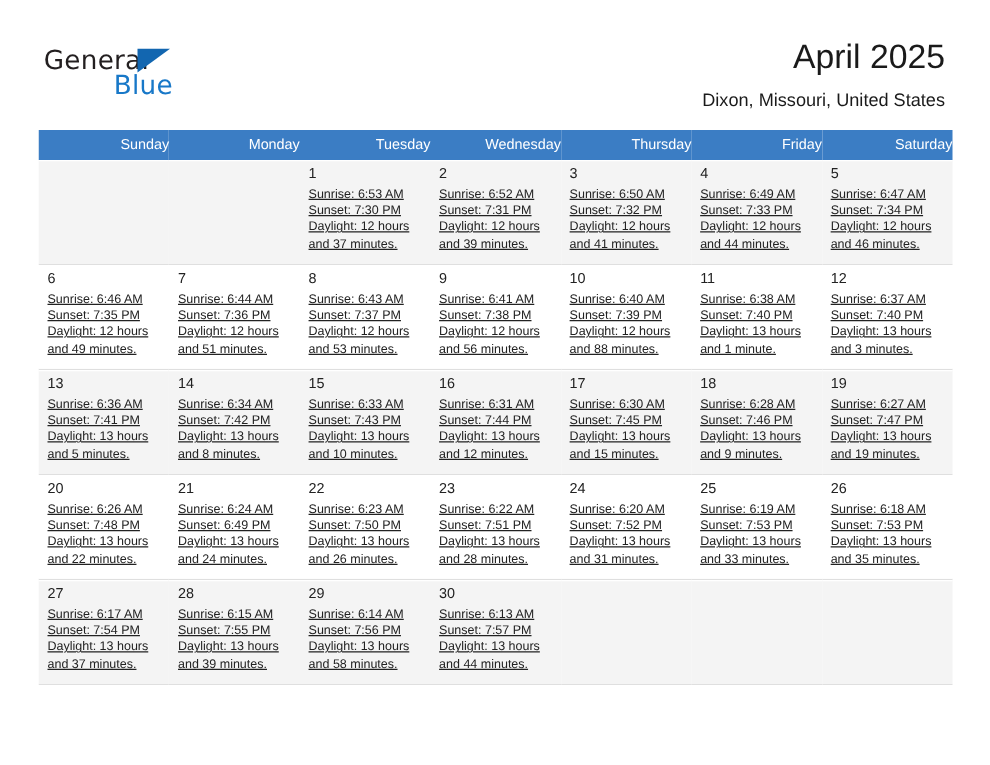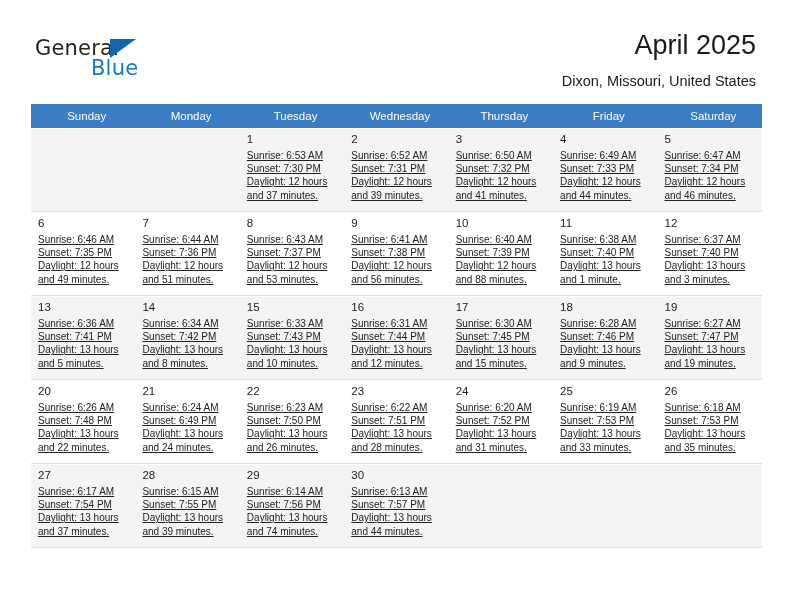--- a/index.html
+++ b/index.html
@@ -92,21 +92,21 @@
     top: 104px;
     width: 731px;
     border-collapse: collapse;
     table-layout: fixed;
   }
   .calendar th {
     background: #3b7dc4;
     color: #ffffff;
     font-size: 11.5px;
     font-weight: normal;
-    text-align: center;
+    text-align: right;
     padding: 5px 0 5px 7px;
     height: 14px;
     border: none;
   }
   .calendar td {
     vertical-align: top;
     width: 104.43px;
     height: 83px;
     padding: 0;
     border: none;
@@ -518,21 +518,21 @@
               </div>
             </div>
           </td>
           <td class="">
             <div class="cell-inner">
               <div class="daynum">29</div>
               <div class="info">
                 <div>Sunrise: 6:14 AM</div>
                 <div>Sunset: 7:56 PM</div>
                 <div>Daylight: 13 hours</div>
-                <div>and 74 minutes.</div>
+                <div>and 58 minutes.</div>
               </div>
             </div>
           </td>
           <td class="">
             <div class="cell-inner">
               <div class="daynum">30</div>
               <div class="info">
                 <div>Sunrise: 6:13 AM</div>
                 <div>Sunset: 7:57 PM</div>
                 <div>Daylight: 13 hours</div>

